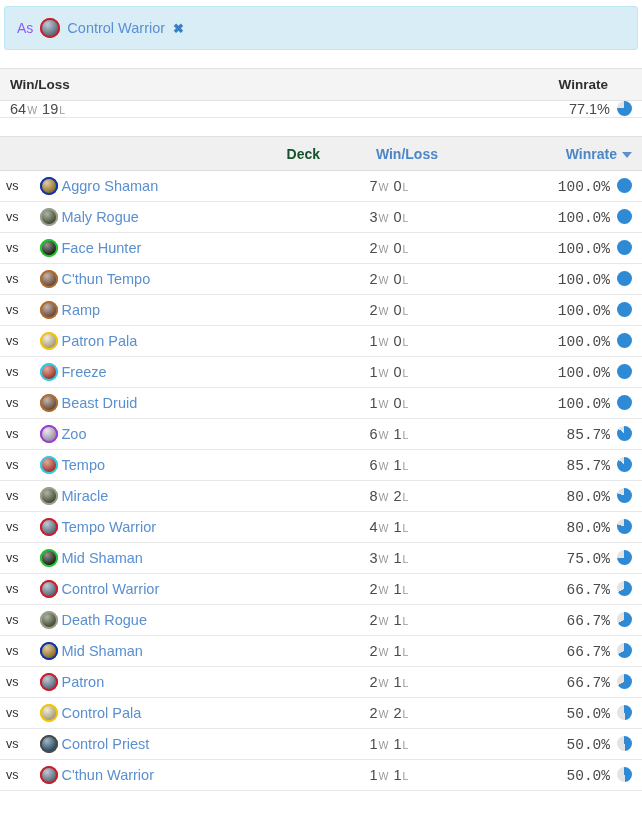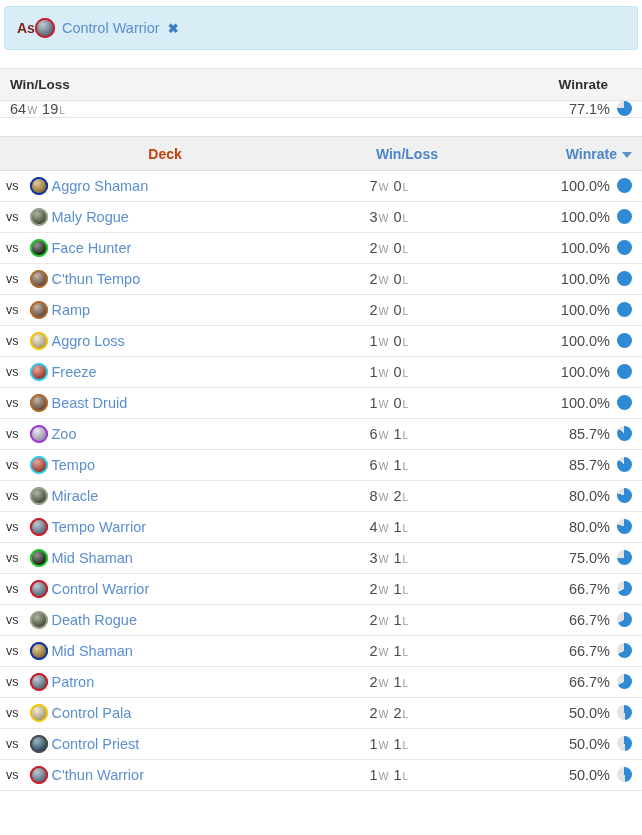--- a/index.html
+++ b/index.html
@@ -17,22 +17,23 @@
     height: 44px;
     background: #d9edf7;
     border: 1px solid #bce8f1;
     border-radius: 3px;
     display: flex;
     align-items: center;
     padding-left: 12px;
   }
   #filter-banner .as-label {
     font-size: 14px;
-    font-weight: bold;
-    color: #7f1d1d;
+    font-weight: normal;
+    color: #8b5cf6;
+    margin-right: 7px;
   }
   #filter-banner .deck-name {
     font-size: 14.5px;
     color: #5a8fd0;
     margin-left: 7px;
     margin-right: 8px;
   }
   #filter-banner .close-x {
     font-size: 13px;
     font-weight: bold;
@@ -85,21 +86,21 @@
     background: #f0f0f0;
     border-top: 1px solid #e0e0e0;
     border-bottom: 1px solid #dcdcdc;
     height: 34px;
     font-size: 14px;
     font-weight: bold;
     padding: 0 10px;
     white-space: nowrap;
   }
   #matchup-table thead th.h-deck {
-    text-align: center; color: #c2410c;
+    text-align: right; color: #14532d;
   }
   #matchup-table thead th.h-winloss {
     text-align: right; color: #4a86c8; padding-right: 32px; cursor: pointer;
   }
   #matchup-table thead th.h-winrate {
     text-align: right; color: #4a86c8; padding-right: 10px; cursor: pointer;
   }
   .caret-down {
     display: inline-block;
     width: 0; height: 0;
@@ -114,26 +115,26 @@
   #matchup-table tbody tr.hovered { background: #f7f7f7; }
   #matchup-table tbody td {
     height: 31px;
     border-bottom: 1px solid #e8e8e8;
     padding: 0 10px;
     vertical-align: middle;
     font-size: 14px;
   }
   #matchup-table tbody td.cell-deck { padding-left: 6px; }
   #matchup-table tbody td.cell-winloss { text-align: center; padding-right: 32px; white-space: nowrap; }
-  #matchup-table tbody td.cell-winrate { text-align: right; padding-right: 10px; white-space: nowrap; }
+  #matchup-table tbody td.cell-winrate { text-align: right; padding-right: 10px; white-space: nowrap; font-family: Liberation Mono, monospace; }
 
   .vs-label {
     font-size: 12.5px;
     color: #303030;
-    margin-right: 11px;
+    margin-right: 21px;
     vertical-align: middle;
   }
   .deck-link {
     font-size: 14.5px;
     color: #5a8fd0;
     vertical-align: middle;
     cursor: pointer;
     margin-left: 4px;
   }
 
@@ -239,21 +240,21 @@
         <td class="cell-deck"><span class="vs-label">vs</span><span class="class-icon sm" style="background: rgb(176, 108, 46); box-shadow: rgb(176, 108, 46) 0px 0px 0px 2px inset;"><span class="inner" style="background: radial-gradient(circle at 35% 28%, rgba(255, 255, 255, 0.5), rgba(0, 0, 0, 0.3) 75%), rgb(142, 106, 85);"></span></span><span class="deck-link">C'thun Tempo</span></td>
         <td class="cell-winloss"><span class="wl-num">2</span><span class="wl-sub">W</span><span class="wl-num">0</span><span class="wl-sub last">L</span></td>
         <td class="cell-winrate"><span class="rate-num">100.0%</span><span class="pie" style="background: rgb(46, 138, 212);"></span></td>
       </tr>
       <tr>
         <td class="cell-deck"><span class="vs-label">vs</span><span class="class-icon sm" style="background: rgb(176, 108, 46); box-shadow: rgb(176, 108, 46) 0px 0px 0px 2px inset;"><span class="inner" style="background: radial-gradient(circle at 35% 28%, rgba(255, 255, 255, 0.5), rgba(0, 0, 0, 0.3) 75%), rgb(142, 106, 85);"></span></span><span class="deck-link">Ramp</span></td>
         <td class="cell-winloss"><span class="wl-num">2</span><span class="wl-sub">W</span><span class="wl-num">0</span><span class="wl-sub last">L</span></td>
         <td class="cell-winrate"><span class="rate-num">100.0%</span><span class="pie" style="background: rgb(46, 138, 212);"></span></td>
       </tr>
       <tr>
-        <td class="cell-deck"><span class="vs-label">vs</span><span class="class-icon sm" style="background: rgb(242, 196, 12); box-shadow: rgb(242, 196, 12) 0px 0px 0px 2px inset;"><span class="inner" style="background: radial-gradient(circle at 35% 28%, rgba(255, 255, 255, 0.5), rgba(0, 0, 0, 0.3) 75%), rgb(232, 220, 178);"></span></span><span class="deck-link">Aggro Loss</span></td>
+        <td class="cell-deck"><span class="vs-label">vs</span><span class="class-icon sm" style="background: rgb(242, 196, 12); box-shadow: rgb(242, 196, 12) 0px 0px 0px 2px inset;"><span class="inner" style="background: radial-gradient(circle at 35% 28%, rgba(255, 255, 255, 0.5), rgba(0, 0, 0, 0.3) 75%), rgb(232, 220, 178);"></span></span><span class="deck-link">Patron Pala</span></td>
         <td class="cell-winloss"><span class="wl-num">1</span><span class="wl-sub">W</span><span class="wl-num">0</span><span class="wl-sub last">L</span></td>
         <td class="cell-winrate"><span class="rate-num">100.0%</span><span class="pie" style="background: rgb(46, 138, 212);"></span></td>
       </tr>
       <tr>
         <td class="cell-deck"><span class="vs-label">vs</span><span class="class-icon sm" style="background: rgb(55, 200, 232); box-shadow: rgb(55, 200, 232) 0px 0px 0px 2px inset;"><span class="inner" style="background: radial-gradient(circle at 35% 28%, rgba(255, 255, 255, 0.5), rgba(0, 0, 0, 0.3) 75%), rgb(212, 80, 58);"></span></span><span class="deck-link">Freeze</span></td>
         <td class="cell-winloss"><span class="wl-num">1</span><span class="wl-sub">W</span><span class="wl-num">0</span><span class="wl-sub last">L</span></td>
         <td class="cell-winrate"><span class="rate-num">100.0%</span><span class="pie" style="background: rgb(46, 138, 212);"></span></td>
       </tr>
       <tr>
         <td class="cell-deck"><span class="vs-label">vs</span><span class="class-icon sm" style="background: rgb(176, 108, 46); box-shadow: rgb(176, 108, 46) 0px 0px 0px 2px inset;"><span class="inner" style="background: radial-gradient(circle at 35% 28%, rgba(255, 255, 255, 0.5), rgba(0, 0, 0, 0.3) 75%), rgb(142, 106, 85);"></span></span><span class="deck-link">Beast Druid</span></td>

